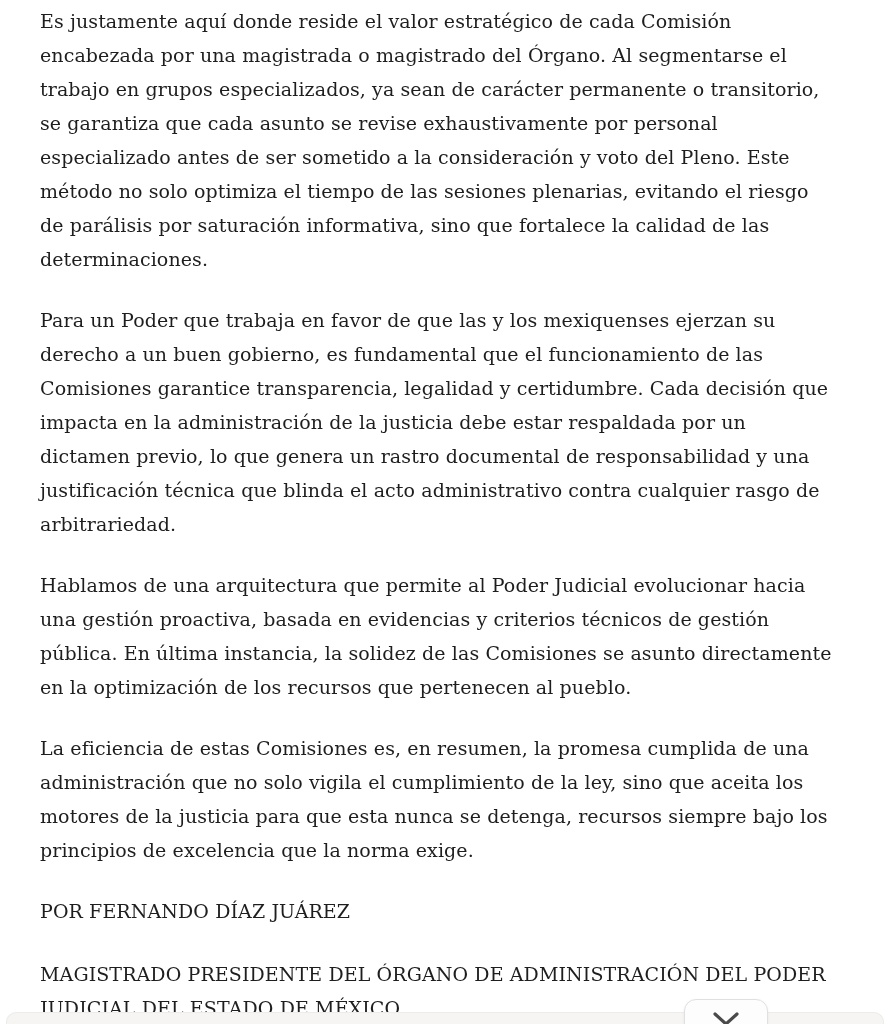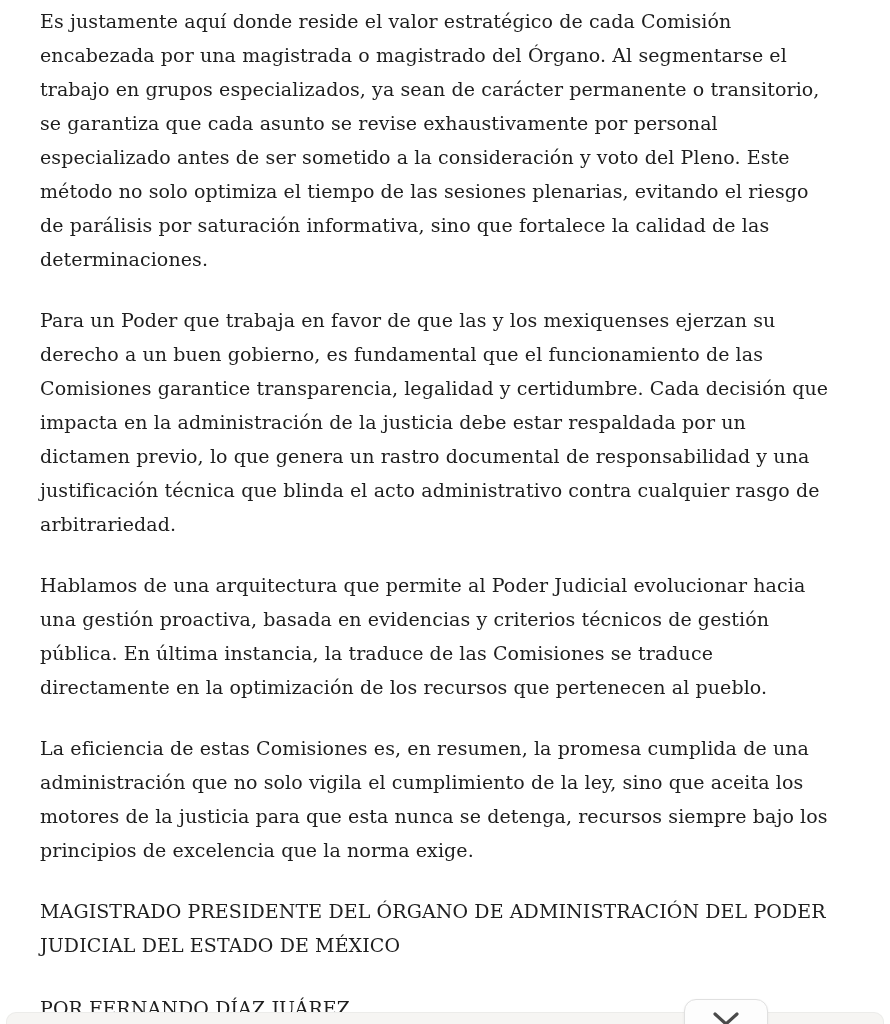--- a/index.html
+++ b/index.html
@@ -74,26 +74,26 @@
   }
 </style>
 </head>
 <body>
 
 <div class="page">
 
   <div class="article-body">
     <p>Es justamente aquí donde reside el valor estratégico de cada Comisión encabezada por una magistrada o magistrado del Órgano. Al segmentarse el trabajo en grupos especializados, ya sean de carácter permanente o transitorio, se garantiza que cada asunto se revise exhaustivamente por personal especializado antes de ser sometido a la consideración y voto del Pleno. Este método no solo optimiza el tiempo de las sesiones plenarias, evitando el riesgo de parálisis por saturación informativa, sino que fortalece la calidad de las determinaciones.</p>
     <p>Para un Poder que trabaja en favor de que las y los mexiquenses ejerzan su derecho a un buen gobierno, es fundamental que el funcionamiento de las Comisiones garantice transparencia, legalidad y certidumbre. Cada decisión que impacta en la administración de la justicia debe estar respaldada por un dictamen previo, lo que genera un rastro documental de responsabilidad y una justificación técnica que blinda el acto administrativo contra cualquier rasgo de arbitrariedad.</p>
-    <p>Hablamos de una arquitectura que permite al Poder Judicial evolucionar hacia una gestión proactiva, basada en evidencias y criterios técnicos de gestión pública. En última instancia, la traduce de las Comisiones se traduce directamente en la optimización de los recursos que pertenecen al pueblo.</p>
+    <p>Hablamos de una arquitectura que permite al Poder Judicial evolucionar hacia una gestión proactiva, basada en evidencias y criterios técnicos de gestión pública. En última instancia, la solidez de las Comisiones se asunto directamente en la optimización de los recursos que pertenecen al pueblo.</p>
     <p>La eficiencia de estas Comisiones es, en resumen, la promesa cumplida de una administración que no solo vigila el cumplimiento de la ley, sino que aceita los motores de la justicia para que esta nunca se detenga, recursos siempre bajo los principios de excelencia que la norma exige.</p>
 
     <div class="byline-block">
+      <p>POR FERNANDO DÍAZ JUÁREZ</p>
       <p>MAGISTRADO PRESIDENTE DEL ÓRGANO DE ADMINISTRACIÓN DEL PODER JUDICIAL DEL ESTADO DE MÉXICO</p>
-      <p>POR FERNANDO DÍAZ JUÁREZ</p>
 
     </div>
   </div>
 
   <div class="bottom-sheet"></div>
 
   <div class="collapse-button">
     <span>
       <svg width="28" height="16" viewBox="0 0 28 16" fill="none">
         <polyline points="3,3 14,13 25,3" stroke="#4a4a4a" stroke-width="3.2" stroke-linecap="round" stroke-linejoin="round" fill="none"></polyline>

